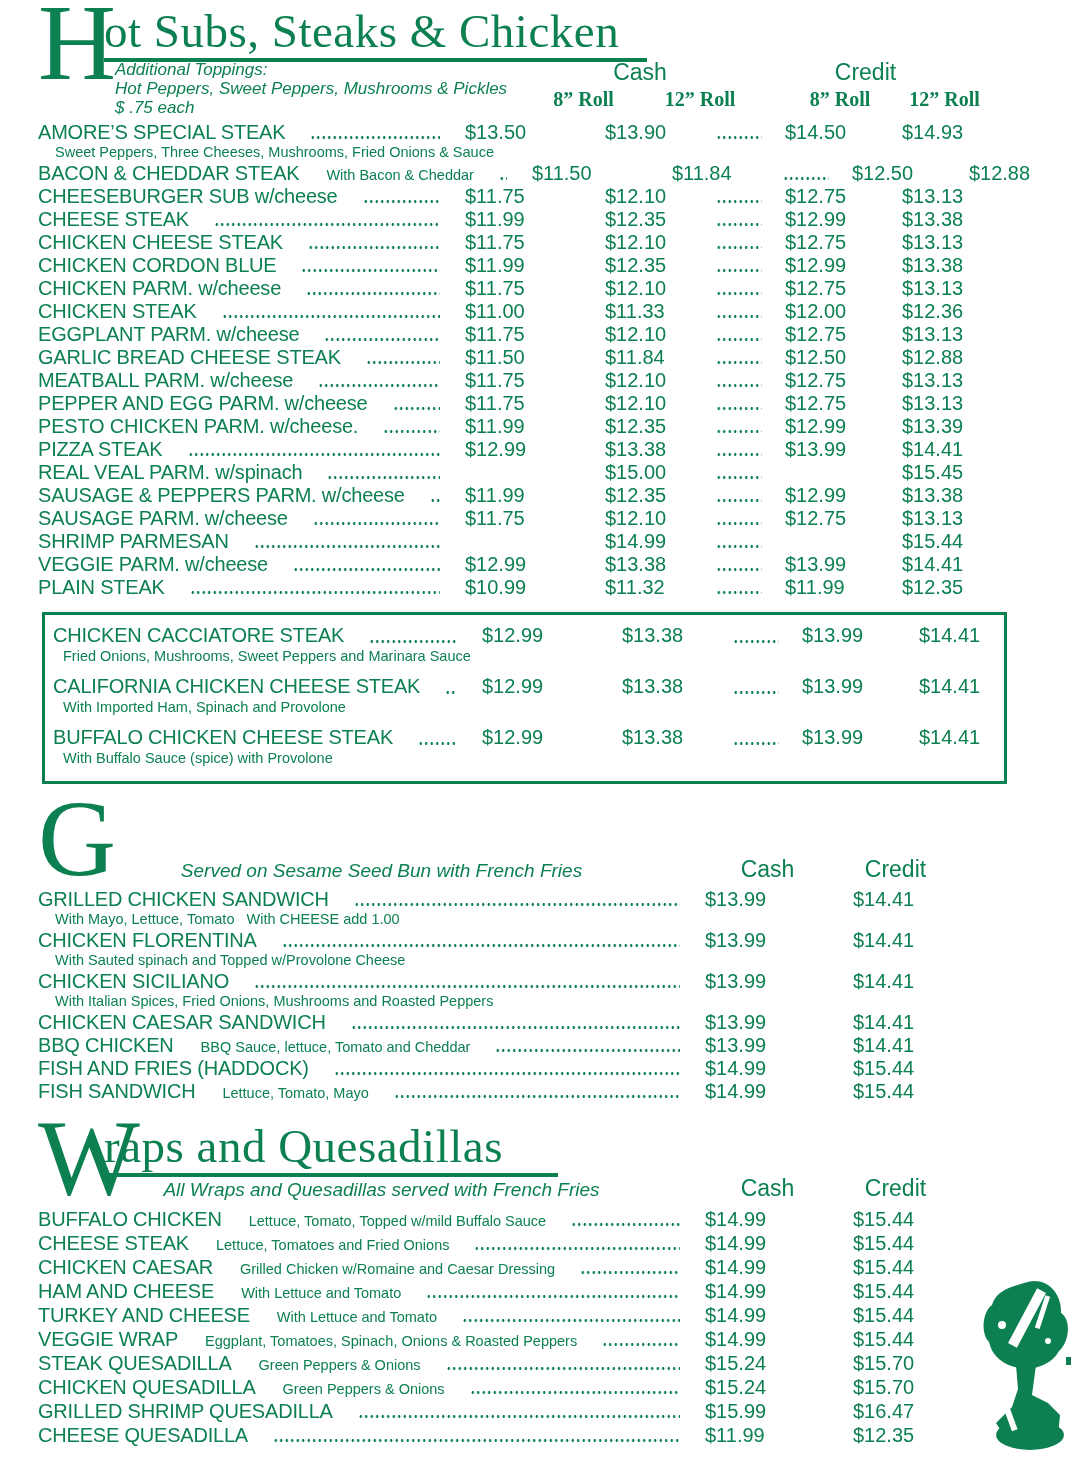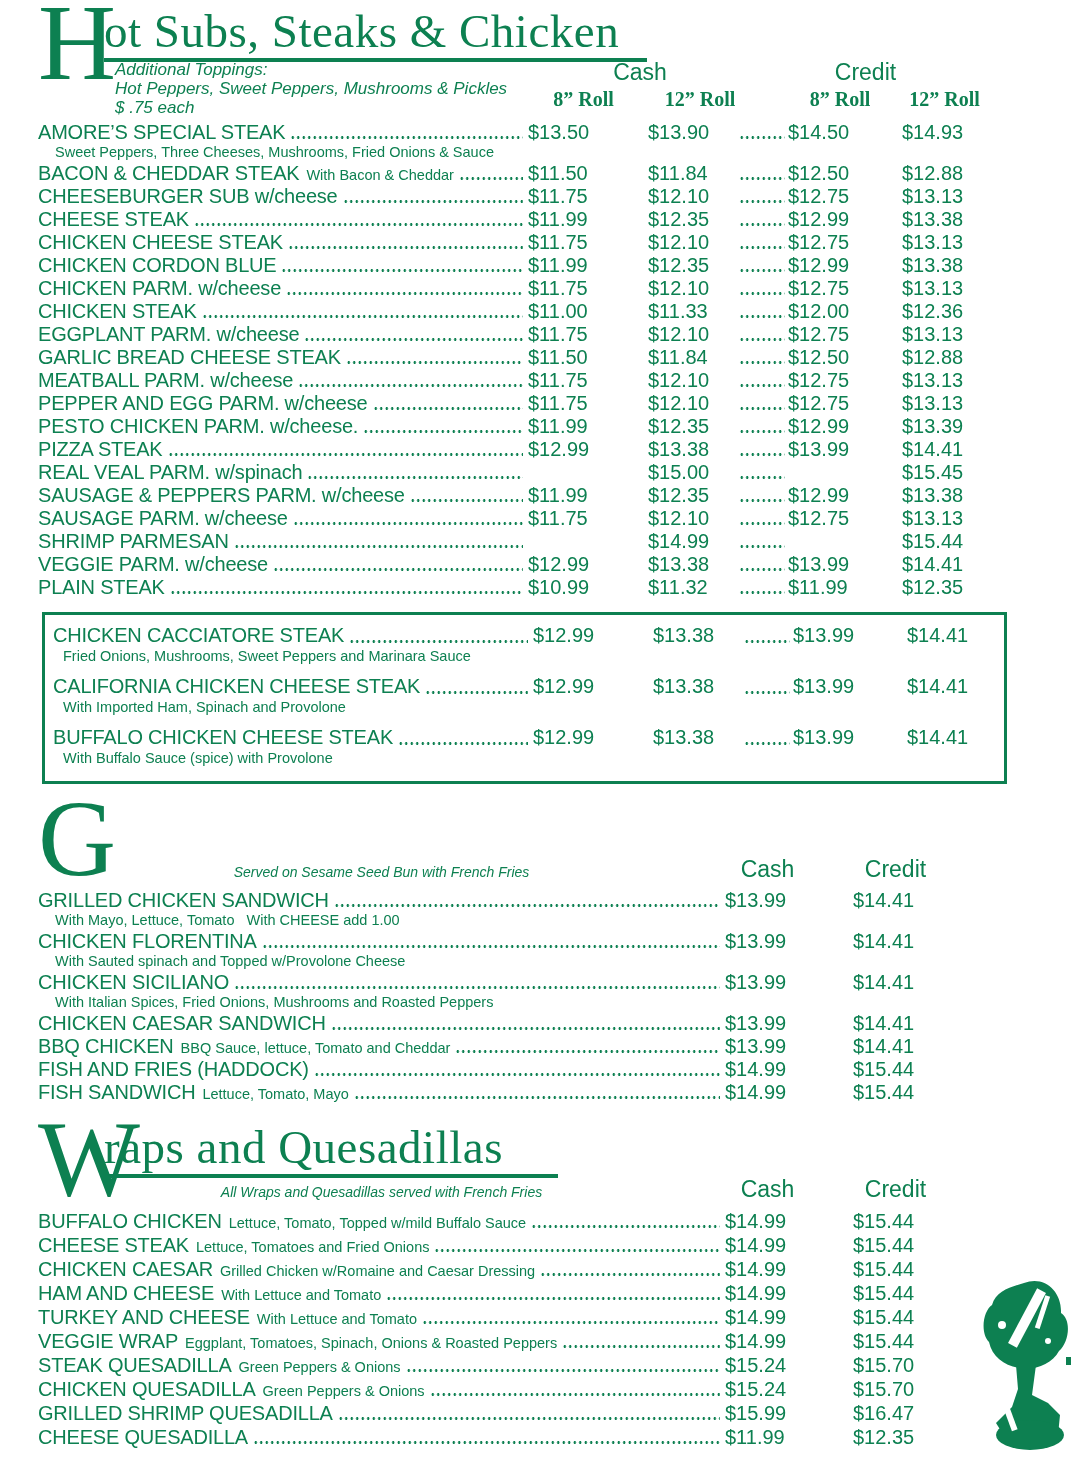--- a/index.html
+++ b/index.html
@@ -26,46 +26,46 @@
   .s1-heads { width:451px; }
   .groups-row { display:flex; font-size:23px; line-height:25px; margin-bottom:3px; }
   .group-cash { width:208px; text-align:center; }
   .group-credit { flex:1; text-align:center; }
   .rolls-row { display:flex; font-weight:bold; font-size:20px; line-height:22px;font-family:Liberation Serif, serif; }
   .roll { text-align:center; }
   .roll.r0 { width:95px; } .roll.r1 { width:88px; margin-left:25px; }
   .roll.r2 { width:88px; margin-left:52px; } .roll.r3 { width:85px; margin-left:18px; }
   
   .rows4 { margin:0 93px 0 38px; }
-  .row { display:flex; align-items:baseline; height:23px; font-size:20px; line-height:23px; white-space:nowrap; }
+  .row { display:flex; align-items:baseline; height:23px; font-size:20px; line-height:23px; white-space:nowrap;gap:20px; }
   .item-name { letter-spacing:-0.2px; }
   .item-desc { font-size:14.5px; margin-left:7px; }
   .item-desc:empty { display:none; margin:0; }
   .leader {
     flex:1 1 auto; align-self:flex-end; height:5px; margin:0 5px 4px 5px; min-width:8px;
     background-image:radial-gradient(circle, var(--green) 1.1px, transparent 1.5px);
     background-size:5.5px 5px; background-repeat:repeat-x; background-position:0 100%;
   }
   .midleader {
     flex:0 0 46px; align-self:flex-end; height:5px; margin:0 3px 4px 3px;
     background-image:radial-gradient(circle, var(--green) 1.1px, transparent 1.5px);
     background-size:5.5px 5px; background-repeat:repeat-x; background-position:0 100%;
   }
   .price { flex:0 0 auto; }
   .row4 .c8 { width:95px; } .row4 .c12 { width:88px; margin-left:25px; }
-  .row4 .r8 { width:88px; } .row4 .r12 { width:85px; margin-left:26px; }
+  .row4 .r8 { width:88px; } .row4 .r12 { width:85px; margin-left:9px; }
   .sub { font-size:14.5px; line-height:19px; height:19px; padding-left:17px; margin-top:-1px; }
   .sub:empty { display:none; }
   
-  .box { border:3px solid var(--green); margin:13px 73px 0 42px; padding:9px 12px 4px 8px; }
+  .box { border:3px solid var(--green); margin:13px 73px 0 42px; padding:9px 0 4px 8px; }
   .box .row { height:24px; }
   .box .sub { margin-bottom:9px; padding-left:10px; }
   
   .head2 { display:flex; align-items:baseline; margin:0 142px 4px 38px; font-size:23px; line-height:26px; }
-  .note2 { flex:1; text-align:center; font-style:italic; font-size:14px; font-weight:normal; }
+  .note2 { flex:1; text-align:center; font-style:italic; font-size:19px; font-weight:normal; }
   .cash-h { width:85px; text-align:center; flex:0 0 auto; }
   .credit-h { width:85px; margin-left:43px; text-align:center; flex:0 0 auto; }
   .rows2 { margin:0 142px 0 38px; }
   .row2 .cash { width:85px; } .row2 .credit { width:85px; margin-left:43px; }
   .rows2.wraps .row { height:24px; line-height:24px; } .mt16 { margin-top:16px; }
   
   .stamp { position:absolute; right:6px; bottom:16px; }
 </style>
 </head>
 <body>

